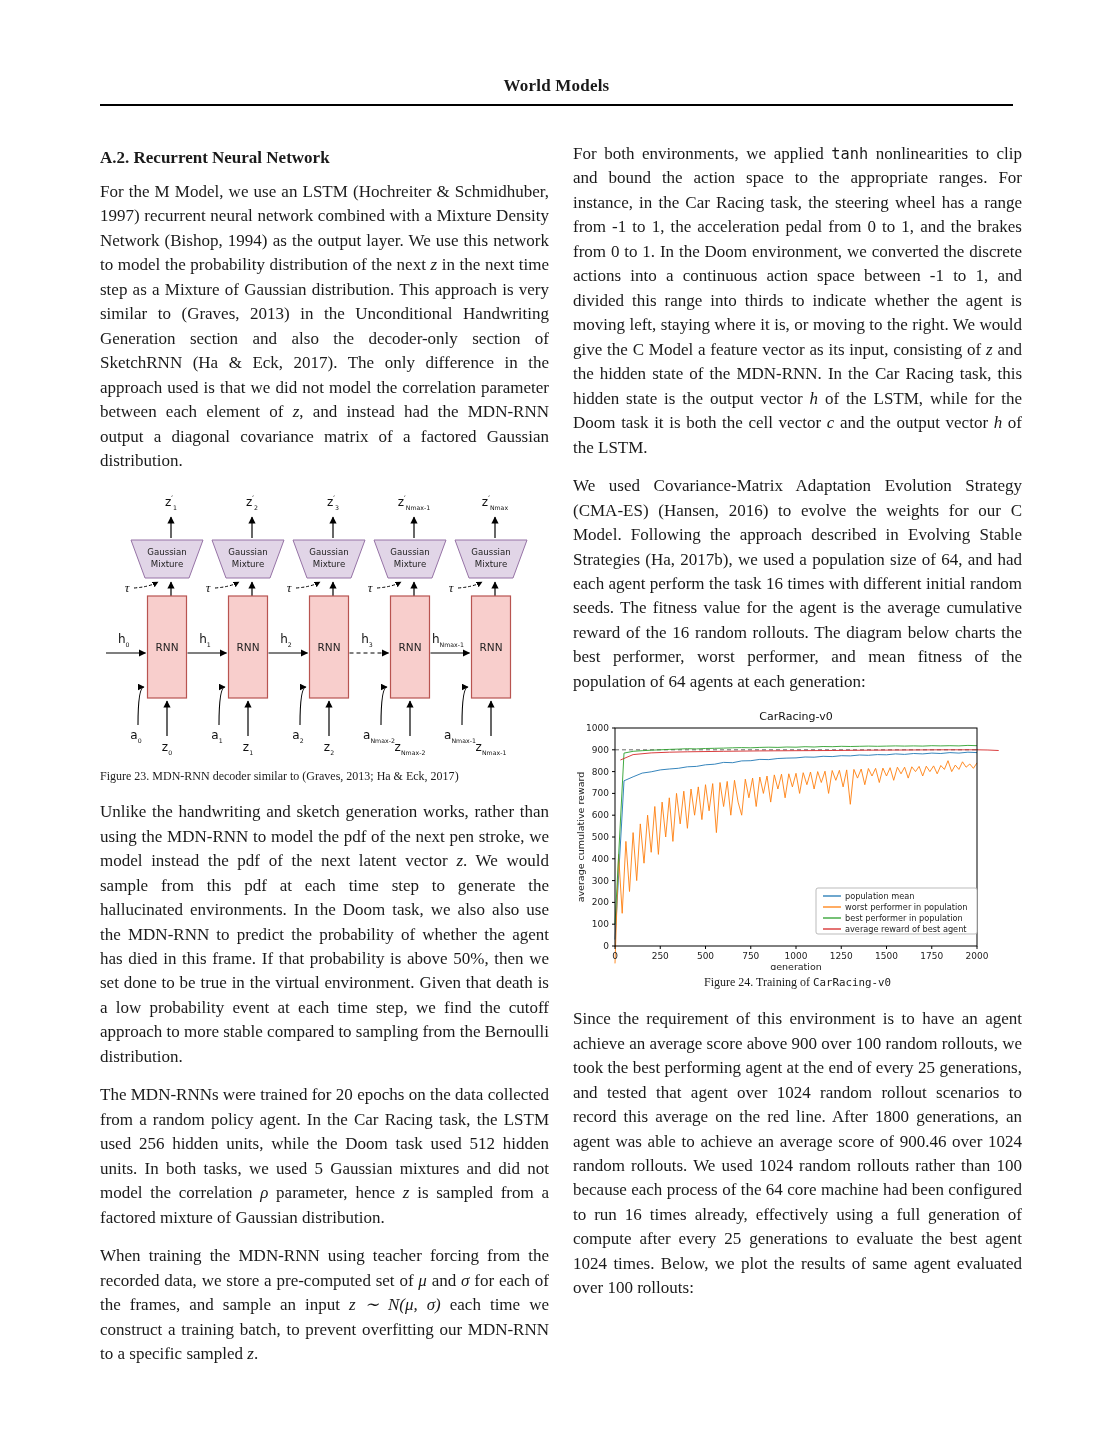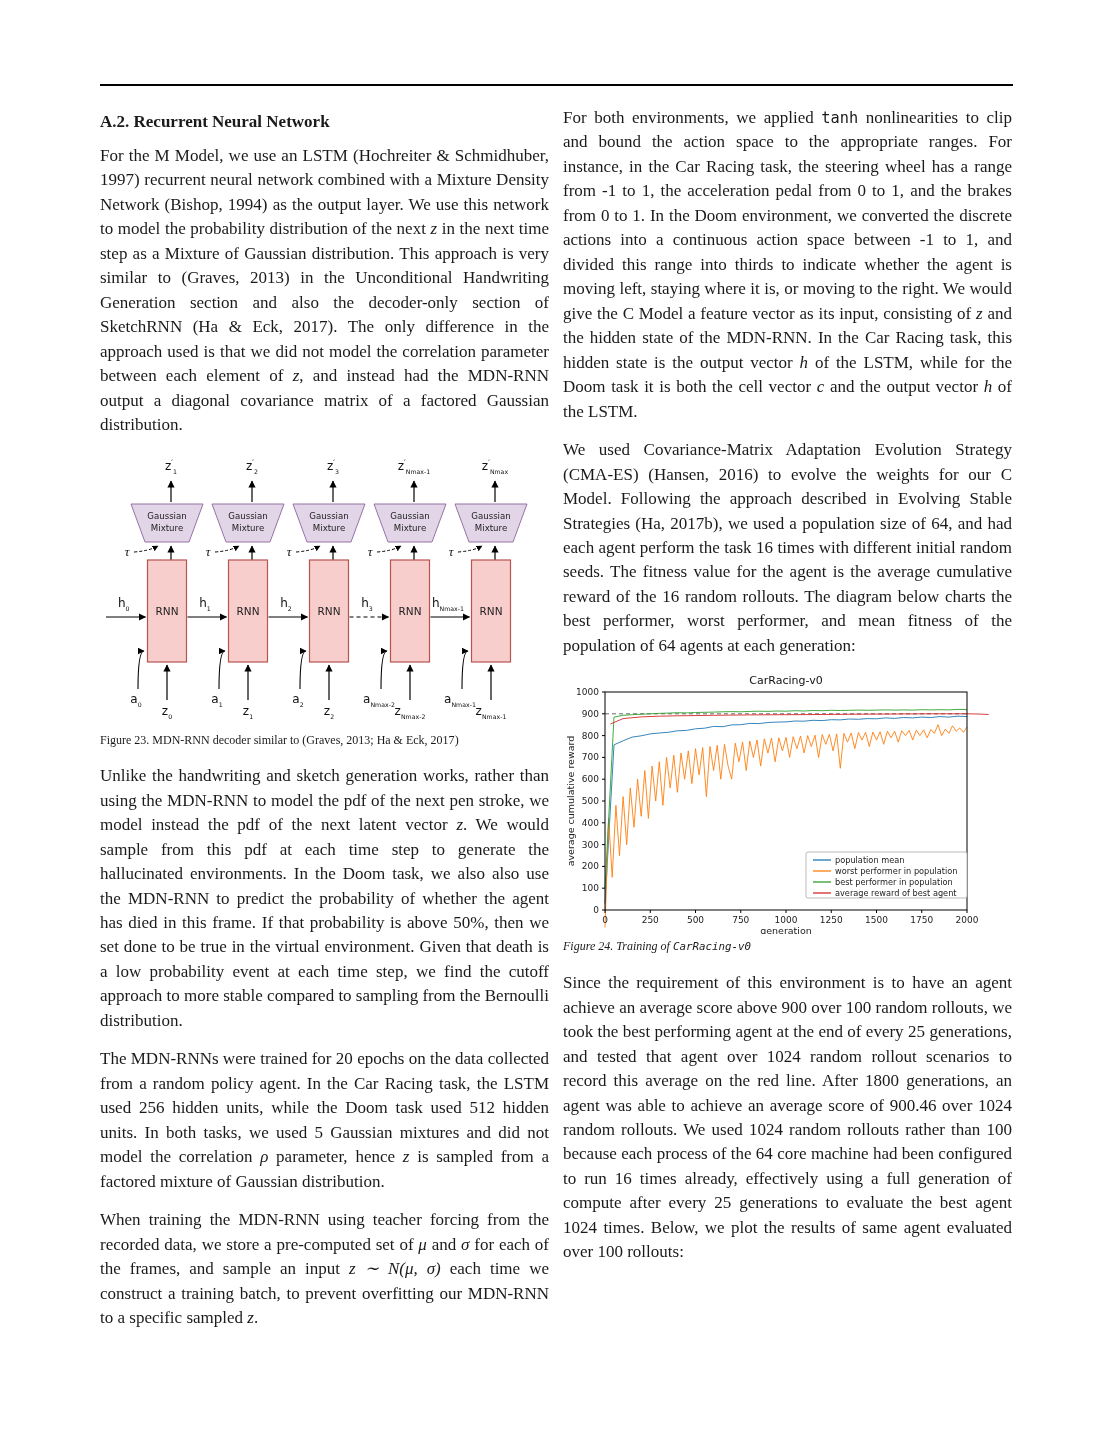--- a/index.html
+++ b/index.html
@@ -1,35 +1,36 @@
 <!DOCTYPE html>
 <html><head>
 <meta charset="utf-8">
 <style>
   html,body{margin:0;padding:0;background:#ffffff;width:1113px;height:1440px;overflow:hidden;}
   body{font-family:"Liberation Serif", serif;color:#1a1a1a;}
   .page{padding:76px 100px 0 100px;}
   .header-title{text-align:center;font-weight:bold;font-size:17px;letter-spacing:.2px;}
   .header-rule{border-bottom:2px solid #000;margin-top:8px;}
-  .columns{display:flex;gap:14px;margin-top:20px;}
+  .columns{display:flex;gap:24px;margin-top:36px;}
   .col{width:449px;}
   .sec-heading{font-size:17px;font-weight:bold;margin:6px 0 12px 0;}
   .sec-heading.spaced{margin-top:22px;}
   p.body{font-size:17px;line-height:1.44;text-align:justify;margin:0 0 14px 0;}
   .math{font-style:italic;}
   .mono{font-family:"DejaVu Sans Mono", monospace;font-size:0.90em;}
   .caption{font-size:12px;line-height:1.38;margin:8px 0 16px 0;text-align:left;}
-  .caption-center{margin-top:2px;font-style:italic;}
+  .caption-center{text-align:center;margin-top:2px;}
   .fig{margin:10px 0 4px 0;}
   .fig svg{display:block;}
 </style>
 </head>
 <body>
 
 <div class="page">
+  <div class="header-title">World Models</div>
   <div class="header-rule"></div>
 
   <div class="columns">
 
     <div class="col">
       <div class="sec-heading">A.2. Recurrent Neural Network</div>
       <p class="body"><span>For the M Model, we use an LSTM (</span><span class="link">Hochreiter &amp; Schmidhuber, 1997</span><span>) recurrent neural network combined with a Mixture Density Network (</span><span class="link">Bishop, 1994</span><span>) as the output layer. We use this network to model the probability distribution of the next </span><span class="math">z</span><span> in the next time step as a Mixture of Gaussian distribution. This approach is very similar to (</span><span class="link">Graves, 2013</span><span>) in the Unconditional Handwriting Generation section and also the decoder-only section of SketchRNN (</span><span class="link">Ha &amp; Eck, 2017</span><span>). The only difference in the approach used is that we did not model the correlation parameter between each element of </span><span class="math">z</span><span>, and instead had the MDN-RNN output a diagonal covariance matrix of a factored Gaussian distribution.</span></p>
 
       <div class="fig">
         <svg id="fig23" width="449" height="272" viewBox="0 0 449 272">

